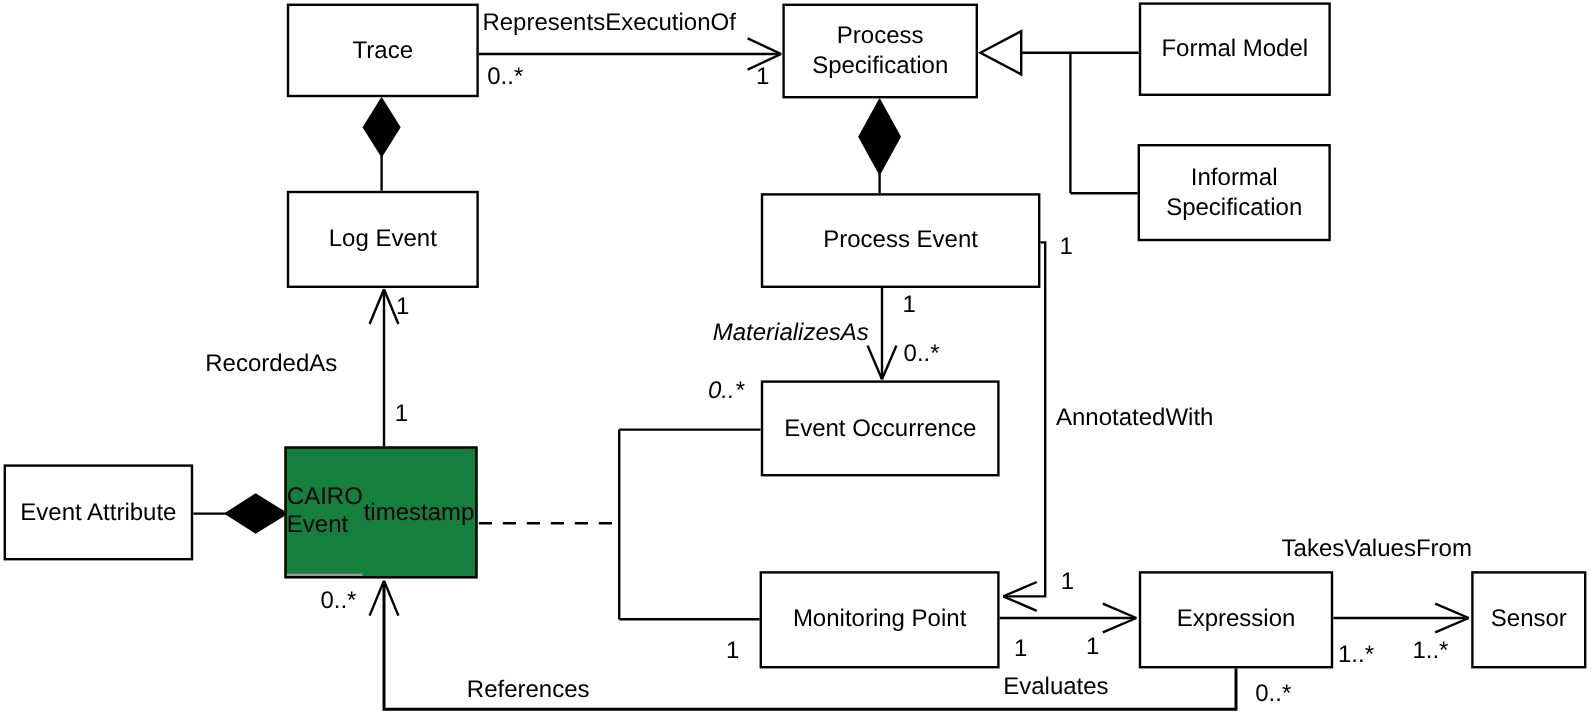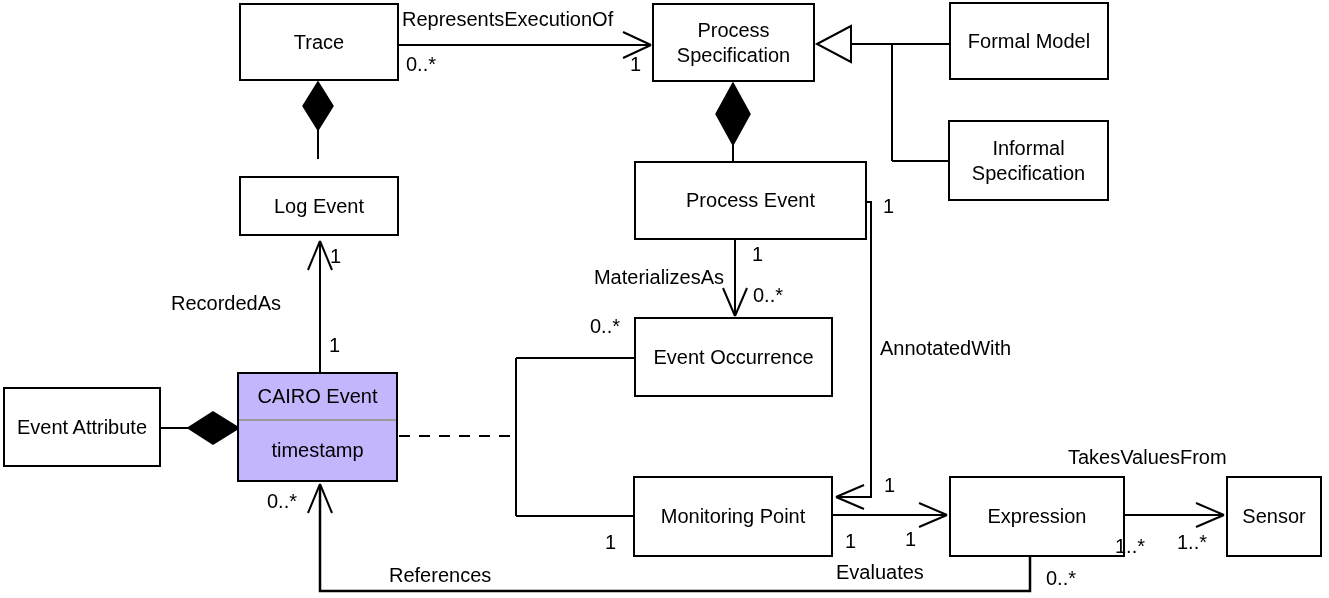--- a/index.html
+++ b/index.html
@@ -24,40 +24,40 @@
     background:#fff;
     display:flex;align-items:center;justify-content:center;
     text-align:center;
     font-size:20px;line-height:1.22;
   }
   .cls .inner{padding:0 2px;}
   .cls2{
     position:absolute;
     box-sizing:border-box;
     border:2.5px solid #000;
-    background:#c4b5fd;
-    display:flex;flex-direction:column;
+    background:#15803d;
+    display:flex;flex-direction:row;
     font-size:20px;
   }
   .cls2 .hdr{
     flex:0 0 45px;
     display:flex;align-items:center;justify-content:center;
     border-bottom:2px solid #9a9a9a;
   }
   .cls2 .attr{
     flex:1 1 auto;
     display:flex;align-items:center;justify-content:center;
   }
   .lbl{
     position:absolute;
     font-size:20px;
     white-space:nowrap;
   }
   .ctr{text-align:left;}
-  .rgt{text-align:right;}
+  .rgt{text-align:right;font-style:italic;}
 </style>
 </head>
 <body>
 
 <div class="canvas">
 
   <svg class="edges" width="1329" height="598" viewBox="0 0 1329 598">
 
     <g>
       <line x1="398" y1="45" x2="650" y2="45"></line>
@@ -140,21 +140,21 @@
   </div>
 
   <div class="cls" style="left:652px;top:3px;width:163px;height:79px">
     <span class="inner">Process Specification</span>
   </div>
 
   <div class="cls" style="left:948px;top:120px;width:161px;height:81px">
     <span class="inner">Informal Specification</span>
   </div>
 
-  <div class="cls" style="left:239px;top:176px;width:160px;height:60px">
+  <div class="cls" style="left:239px;top:159px;width:160px;height:81px">
     <span class="inner">Log Event</span>
   </div>
 
   <div class="cls" style="left:634px;top:161px;width:233px;height:79px">
     <span class="inner">Process Event</span>
   </div>
 
   <div class="cls" style="left:634px;top:317px;width:199px;height:80px">
     <span class="inner">Event Occurrence</span>
   </div>
@@ -165,21 +165,21 @@
   </div>
 
   <div class="cls" style="left:633px;top:476px;width:200px;height:81px">
     <span class="inner">Monitoring Point</span>
   </div>
 
   <div class="cls" style="left:3px;top:387px;width:158px;height:80px">
     <span class="inner">Event Attribute</span>
   </div>
 
-  <div class="cls" style="left:949px;top:476px;width:176px;height:81px">
+  <div class="cls" style="left:949px;top:476px;width:162px;height:81px">
     <span class="inner">Expression</span>
   </div>
 
   <div class="cls" style="left:1226px;top:476px;width:96px;height:81px">
     <span class="inner">Sensor</span>
   </div>
 
   <div class="lbl ctr" style="left:402px;top:8px;width:248px">RepresentsExecutionOf</div>
 
   <div class="lbl" style="left:171px;top:292px">RecordedAs</div>

